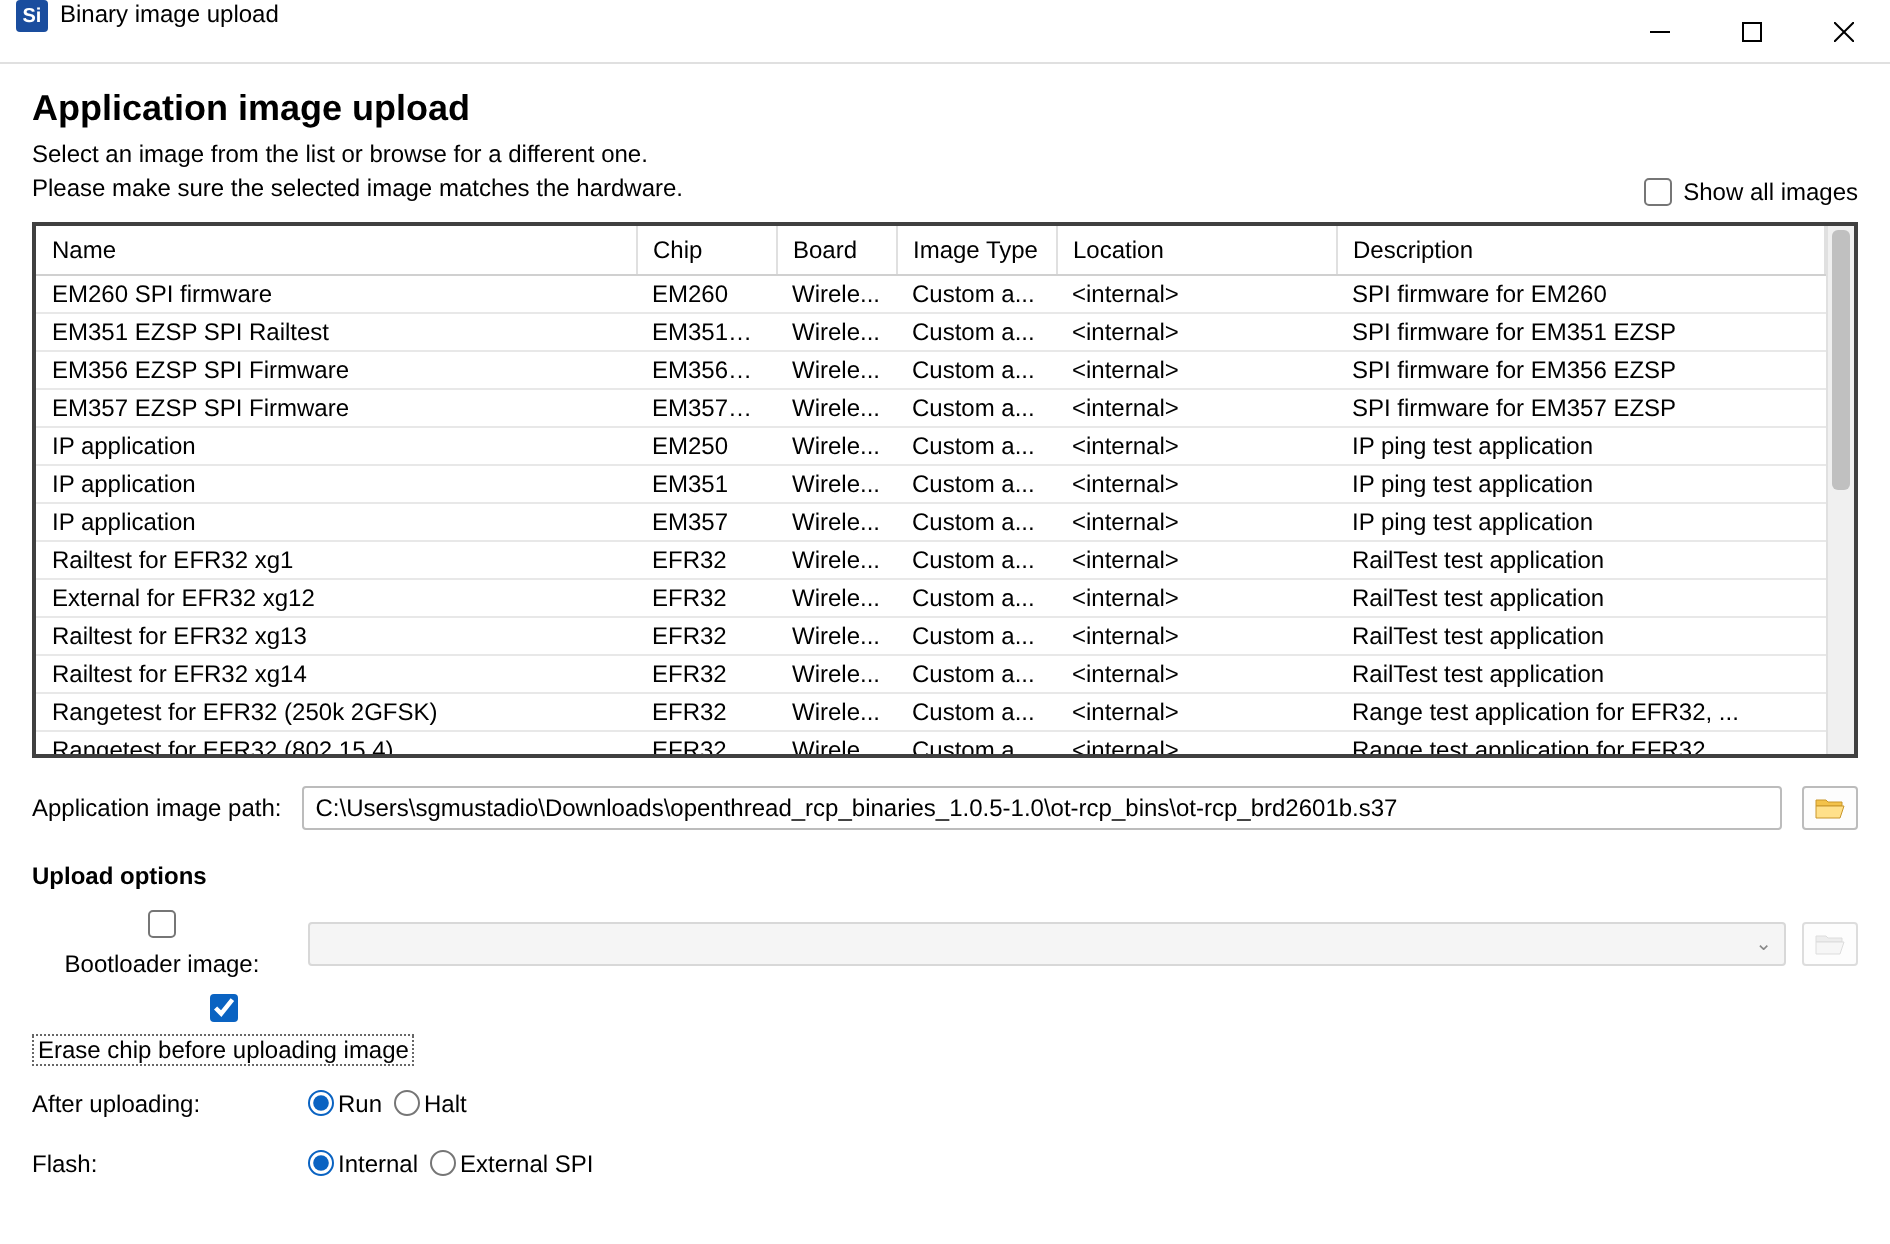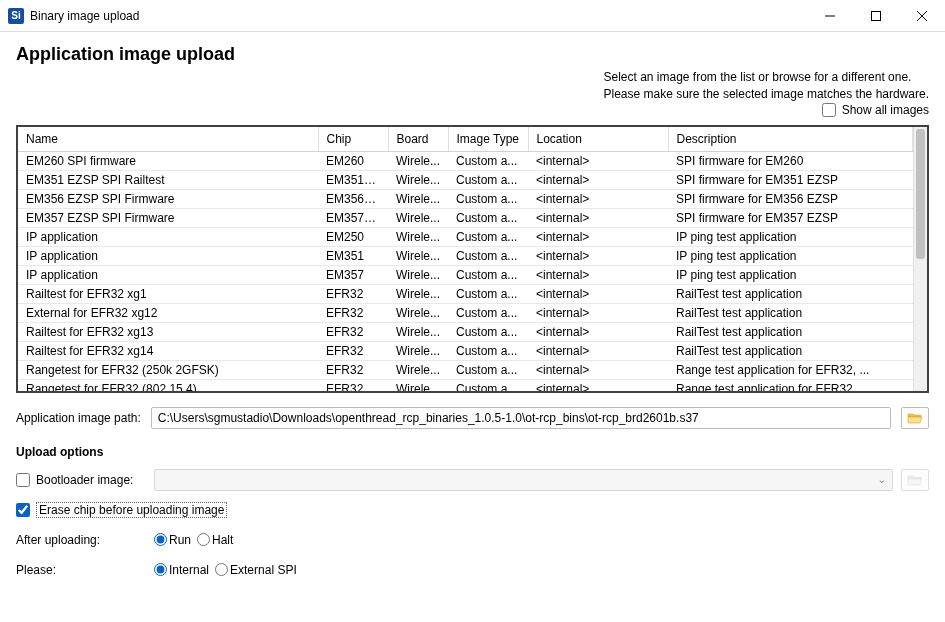--- a/index.html
+++ b/index.html
@@ -11,21 +11,21 @@
       width: 945px;
       height: 622px;
       overflow: hidden;
       display: flex;
       flex-direction: column;
     }
     
     .titlebar {
       height: 32px;
       display: flex;
-      align-items: center;
+      align-items: flex-start;
       padding: 0 0 0 8px;
       border-bottom: 1px solid #e0e0e0;
     }
     .titlebar-icon {
       width: 16px; height: 16px;
       background: #1a4d9e;
       color: #fff;
       font-size: 10px;
       font-weight: 600;
       display: flex;
@@ -46,21 +46,21 @@
     }
     .win-btn svg { width: 10px; height: 10px; }
     .content {
       padding: 12px 16px 10px 16px;
       display: flex;
       flex-direction: column;
       flex: 1;
       overflow: hidden;
     }
     .heading { font-size: 18px; font-weight: 700; margin-bottom: 4px; }
-    .subrow { display: flex; align-items: flex-end; justify-content: space-between; margin-bottom: 8px; flex-direction: column; }
+    .subrow { display: flex; align-items: flex-end; justify-content: space-between; margin-bottom: 8px; }
     .subtitle { font-size: 12px; line-height: 1.4; color: #000; }
     .show-all { display: flex; align-items: center; gap: 6px; font-size: 12px; }
     .show-all input[type=checkbox] { width: 14px; height: 14px; }
     
     .table-wrap {
       border: 2px solid #404040;
       position: relative;
       height: 268px;
       display: flex;
       overflow: hidden;
@@ -121,21 +121,21 @@
     .browse-btn {
       width: 28px; height: 22px;
       border: 1px solid #bcbcbc;
       border-radius: 2px;
       background: #fdfdfd;
       display: flex; align-items: center; justify-content: center;
     }
     
     .section-label { font-weight: 700; margin-top: 16px; margin-bottom: 10px; font-size: 12px; }
     .opt-row { display: flex; align-items: center; gap: 8px; margin-bottom: 8px; min-height: 22px; }
-    .opt-checkbox-label { display: flex; align-items: center; gap: 6px; }
+    .opt-checkbox-label { display: flex; align-items: center; gap: 6px; flex-direction: column; }
     .opt-checkbox-label input[type=checkbox] { width: 14px; height: 14px; accent-color: #0a63c2; }
     .bootloader-input {
       flex: 1;
       height: 22px;
       border: 1px solid #d8d8d8;
       border-radius: 2px;
       background: #f5f5f5;
       color: #888;
       display: flex; align-items: center;
       padding: 0 6px;
@@ -385,21 +385,21 @@
           <span>Run</span>
         </label>
       <label>
           <input type="radio" name="after" style="">
           <span>Halt</span>
         </label>
     </div>
   </div>
 
   <div class="opt-row">
-    <span class="field-label">Please:</span>
+    <span class="field-label">Flash:</span>
     <div class="radio-row">
       <label>
           <input type="radio" name="flash" checked="" style="">
           <span>Internal</span>
         </label>
       <label>
           <input type="radio" name="flash" style="">
           <span>External SPI</span>
         </label>
     </div>

